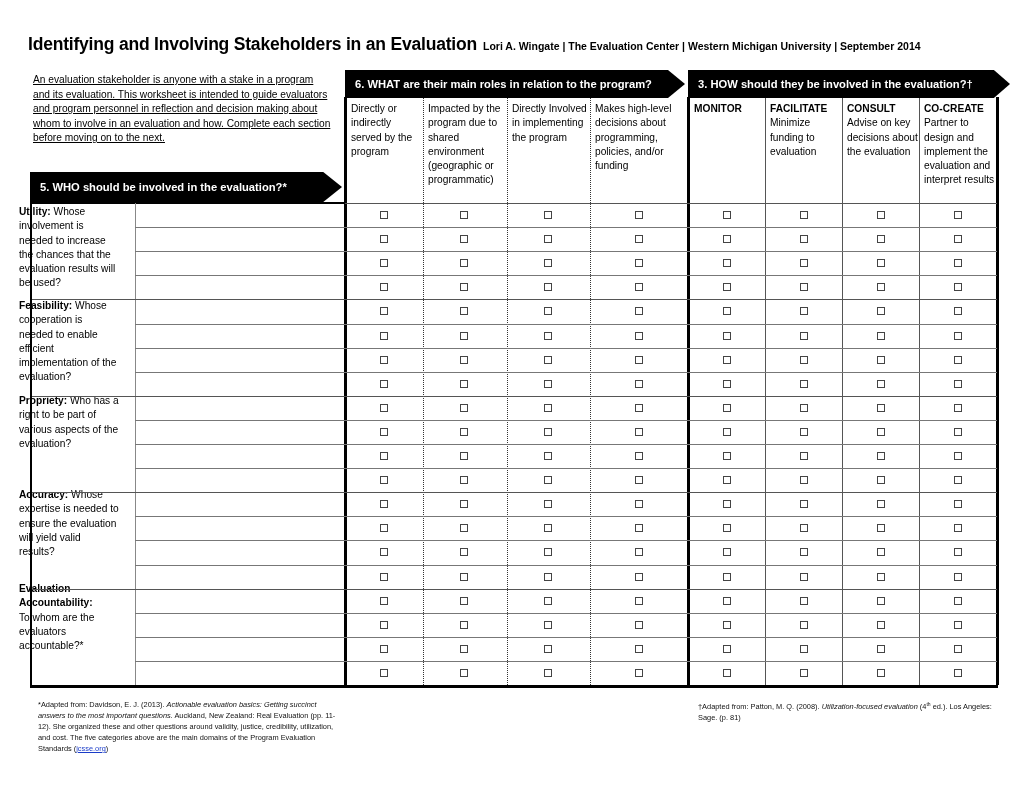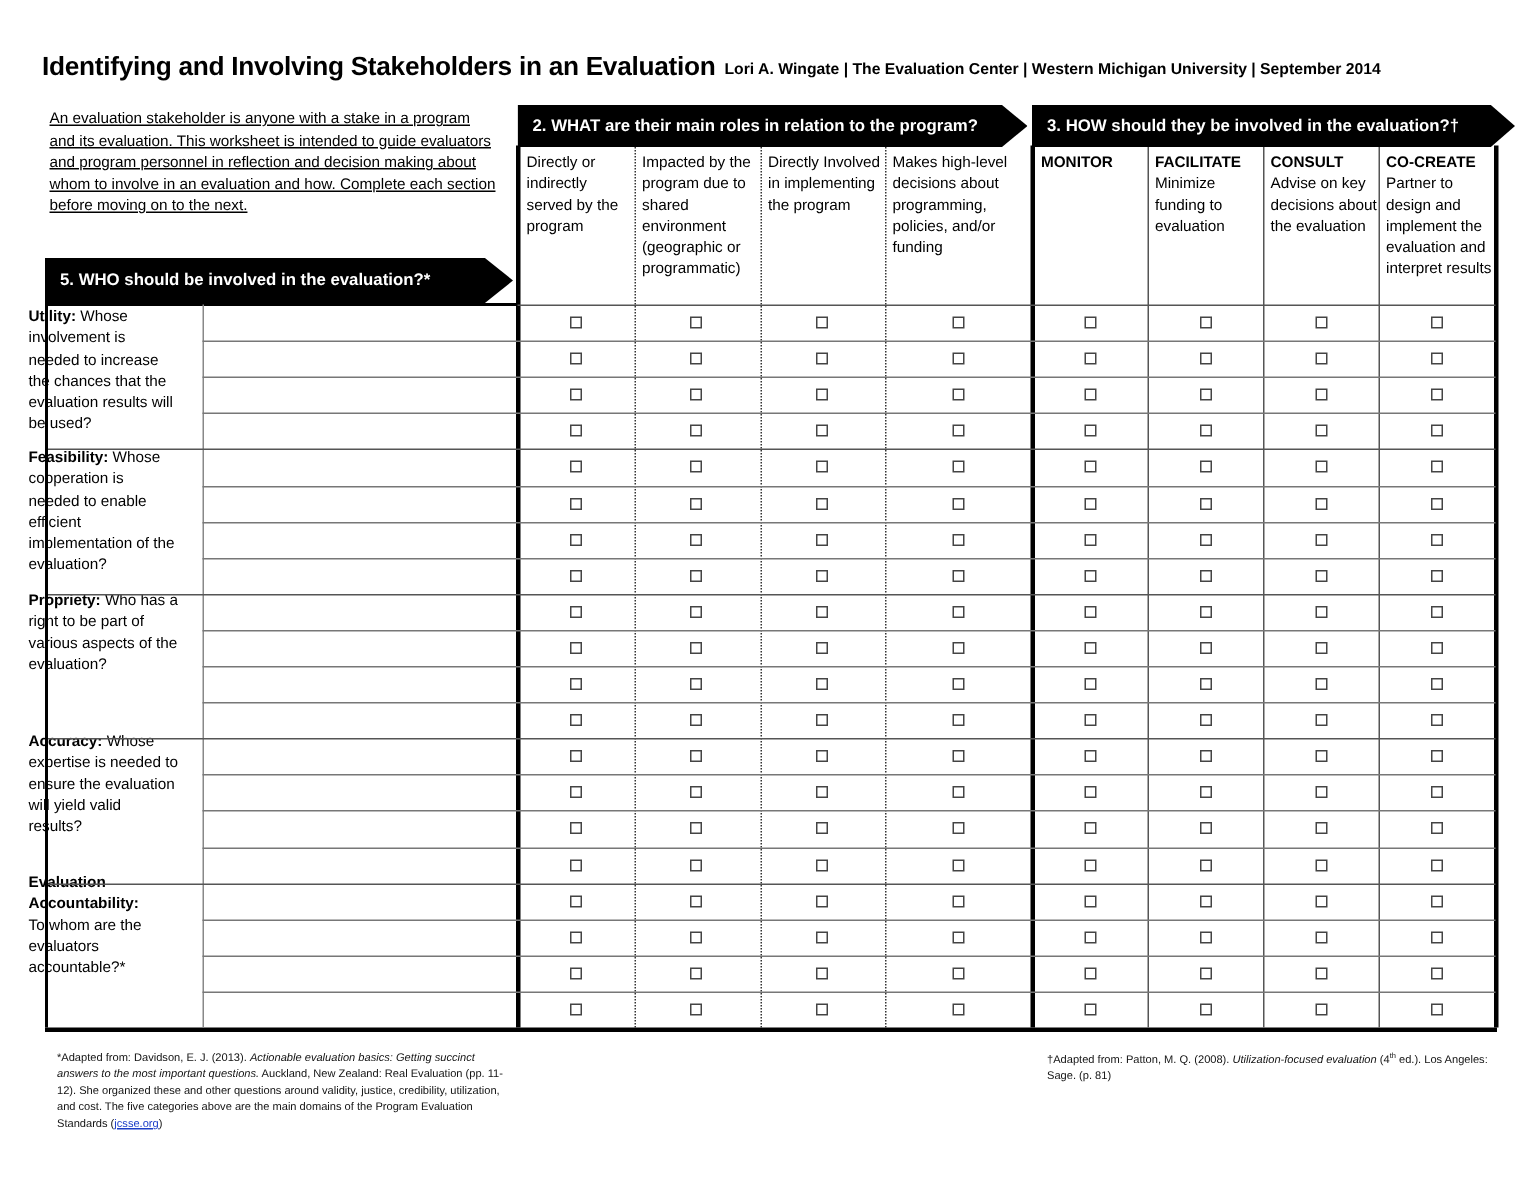--- a/index.html
+++ b/index.html
@@ -38,21 +38,21 @@
   sup { font-size:5px; }
 </style>
 </head>
 <body>
 
 <div id="title" class="abs">Identifying and Involving Stakeholders in an Evaluation</div>
 <div id="byline" class="abs">Lori A. Wingate | The Evaluation Center | Western Michigan University | September 2014</div>
 <div id="intro" class="abs">An evaluation stakeholder is anyone with a stake in a program and its evaluation. This worksheet is intended to guide evaluators and program personnel in reflection and decision making about whom to involve in an evaluation and how. Complete each section before moving on to the next.</div>
 
 <div id="bar1" class="abs bar">5. WHO should be involved in the evaluation?*</div>
-<div id="bar2" class="abs bar">2. WHAT are their main roles in relation to the program?</div>
+<div id="bar2" class="abs bar">6. WHAT are their main roles in relation to the program?</div>
 <div id="bar3" class="abs bar">3. HOW should they be involved in the evaluation?†</div>
 
 <div class="colhead" style="left:346px;width:77px;"><span>Directly or indirectly served by the program</span></div>
 <div class="colhead" style="left:423px;width:84px;"><span>Impacted by the program due to shared environment (geographic or programmatic)</span></div>
 <div class="colhead" style="left:507px;width:83px;"><span>Directly Involved in implementing the program</span></div>
 <div class="colhead" style="left:590px;width:98px;"><span>Makes high-level decisions about programming, policies, and/or funding</span></div>
 
 <div class="colhead" style="left:689px;width:77px;"><b>MONITOR</b><br></div>
 <div class="colhead" style="left:765px;width:77px;"><b>FACILITATE</b><br><span>Minimize funding to evaluation</span></div>
 <div class="colhead" style="left:842px;width:77px;"><b>CONSULT</b><br><span>Advise on key decisions about the evaluation</span></div>

